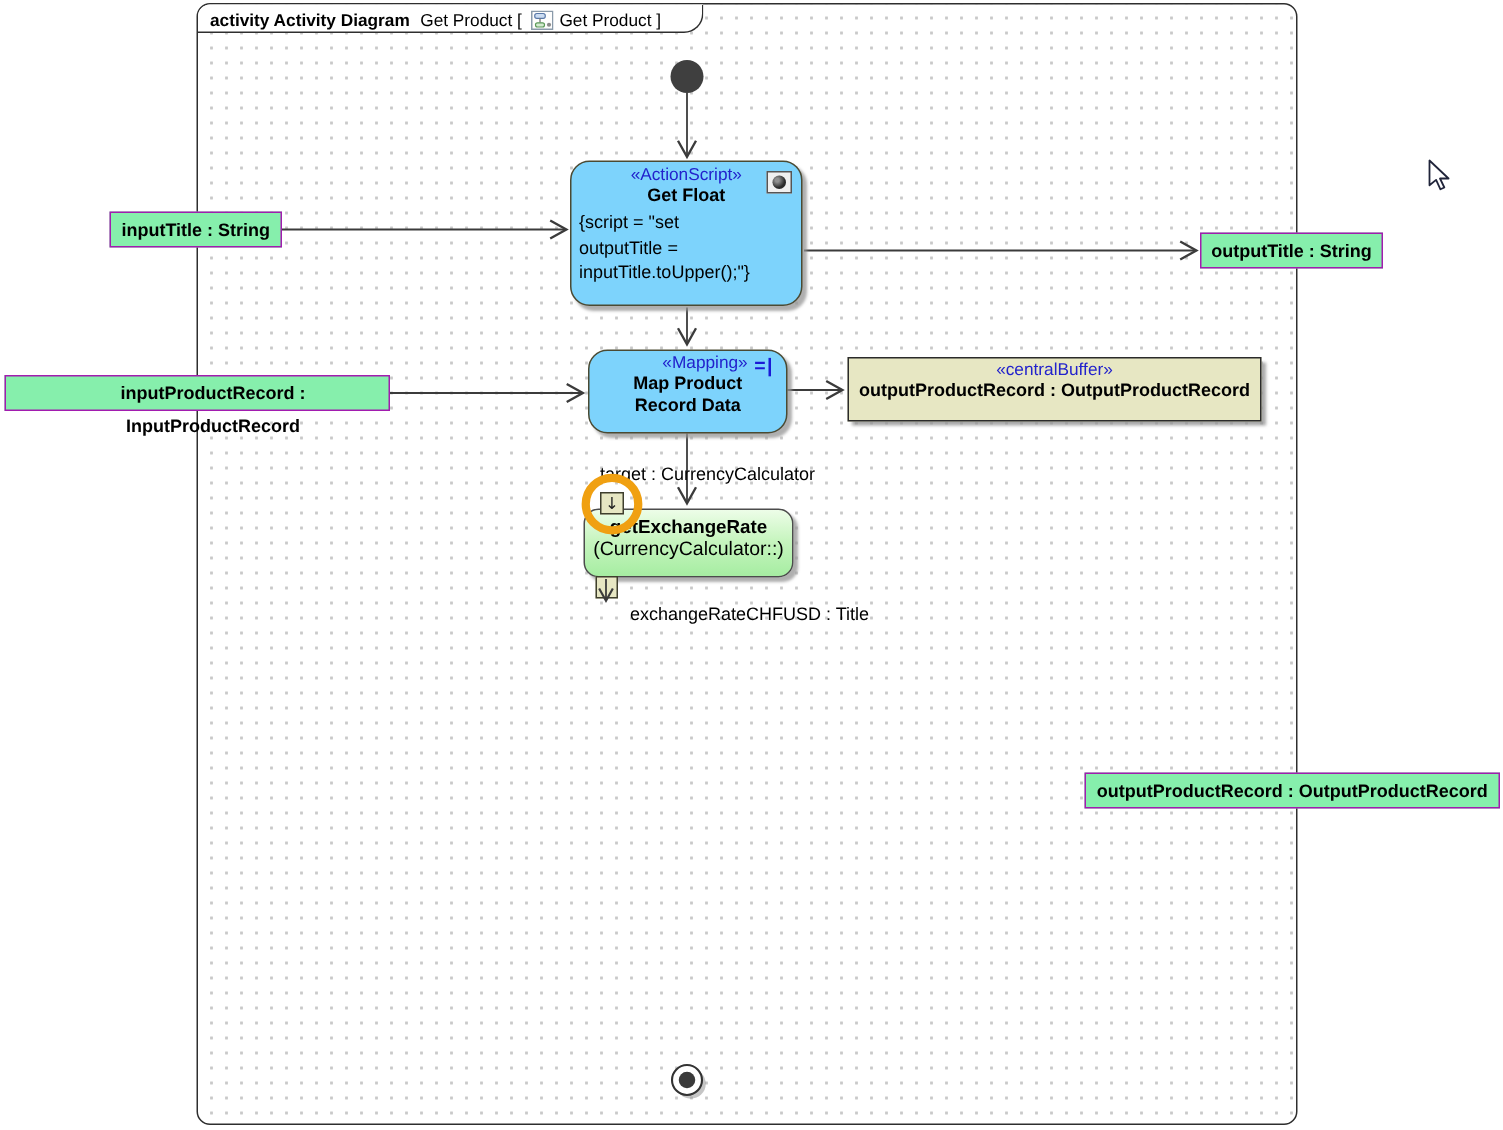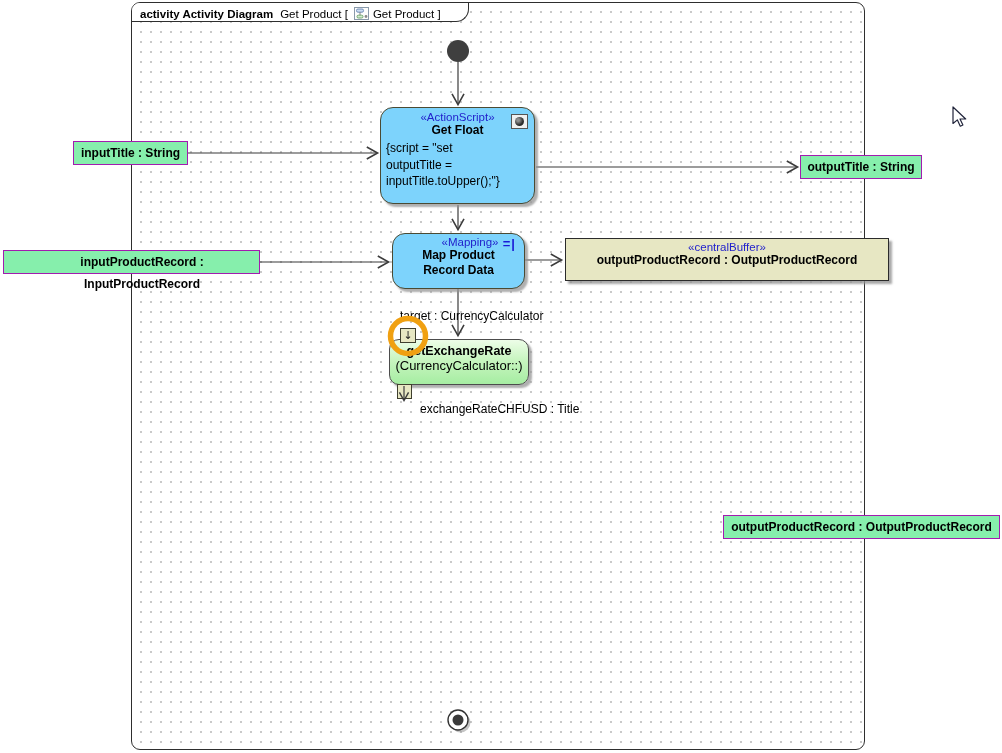--- a/index.html
+++ b/index.html
@@ -39,21 +39,21 @@
   .nname { font-size:12px; font-weight:bold; line-height:15px; white-space:pre-line; }
   .script-body { font-size:12px; text-align:left; padding:2px 4px 0 5px; line-height:16.5px; white-space:pre-line; }
 
   .gear-box { position:absolute; right:6px; top:6px; width:17px; height:15px;
     background:#F0F0F0; border:1px solid #555; display:flex; align-items:center; justify-content:center; }
   .gear-dot { width:9px; height:9px; border-radius:50%; background:radial-gradient(circle at 35% 35%, #909090 15%, #2B2B2B 60%); }
   .map-glyph { position:absolute; right:8px; top:2px; font-size:13px; font-weight:bold; color:#1A1AD6; letter-spacing:1px; }
 
   
   .buffer {
-    position:absolute; left:565px; top:238px; width:324px; height:43px;
+    position:absolute; left:565px; top:238px; width:276px; height:43px;
     background:#E7E7C3; border:1px solid #2B2B2B;
     box-shadow:3px 3px 2px rgba(148,148,148,0.8); text-align:center;
   }
   .buffer .stereo { margin-top:2px; }
 
   
   .obj {
     position:absolute; height:24px; background:#86efac; border:1px solid #a21caf;
     font-size:12px; font-weight:bold; text-align:center; line-height:22px; color:#000;
   }

